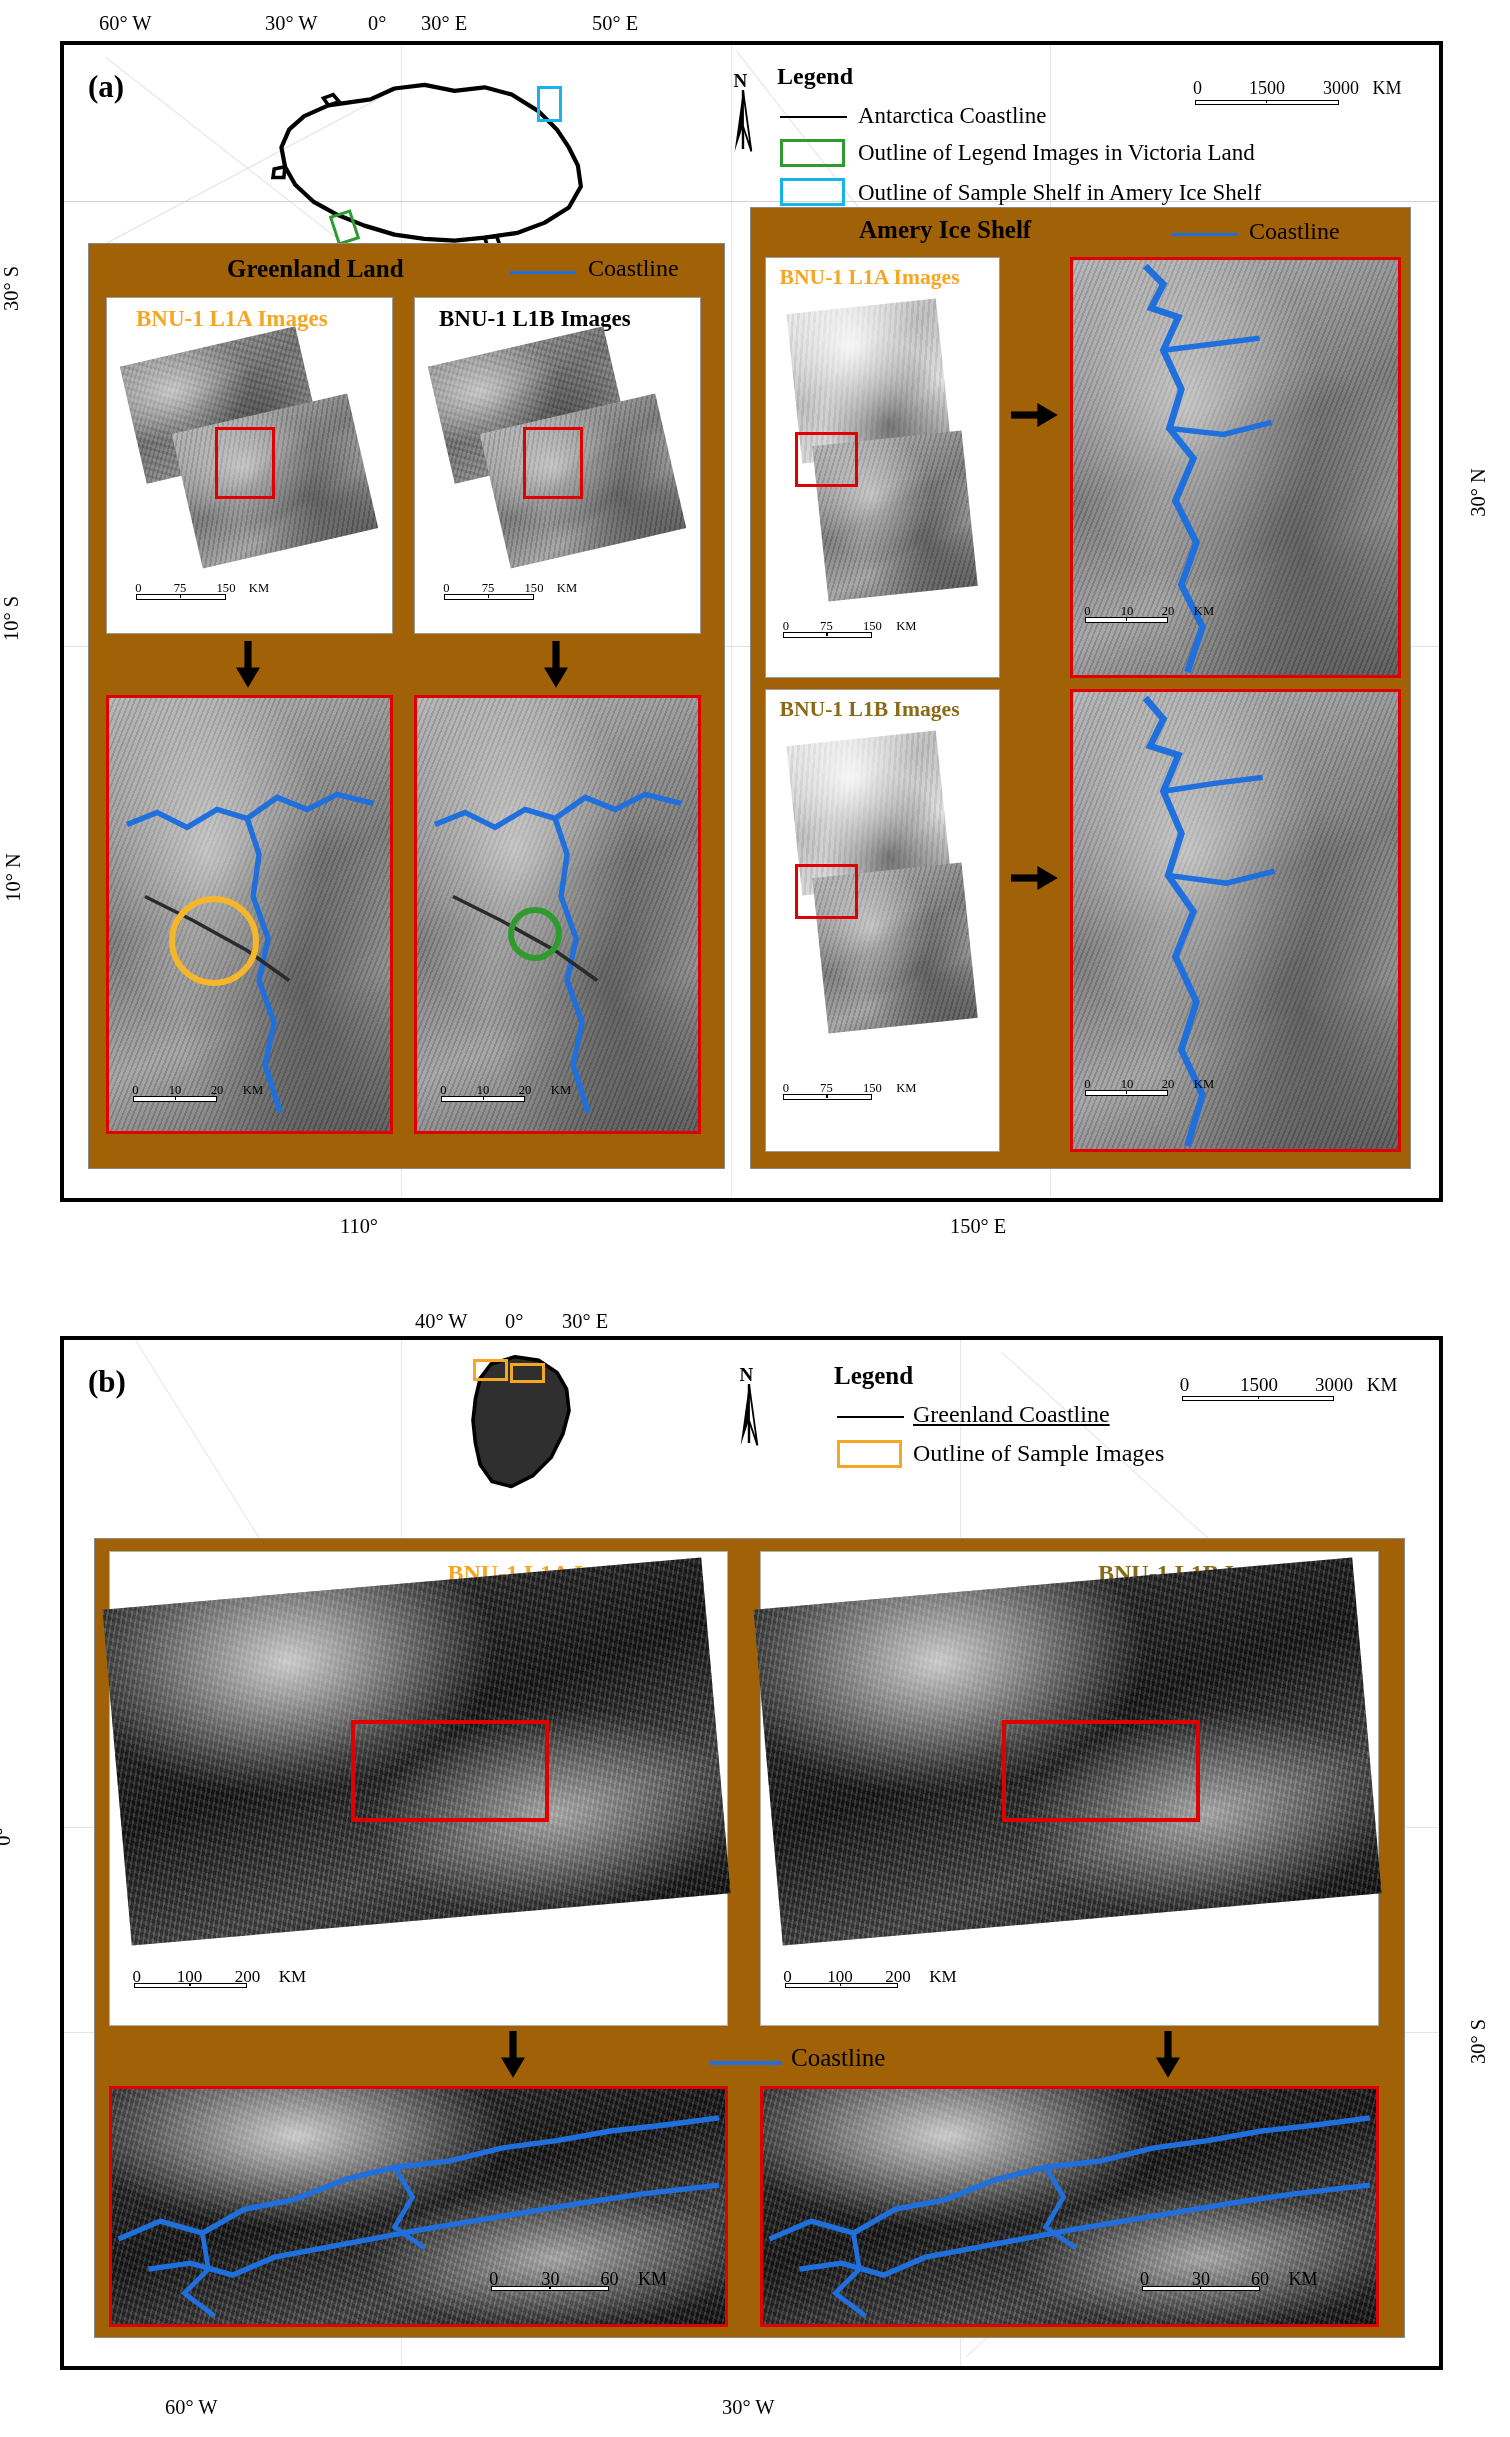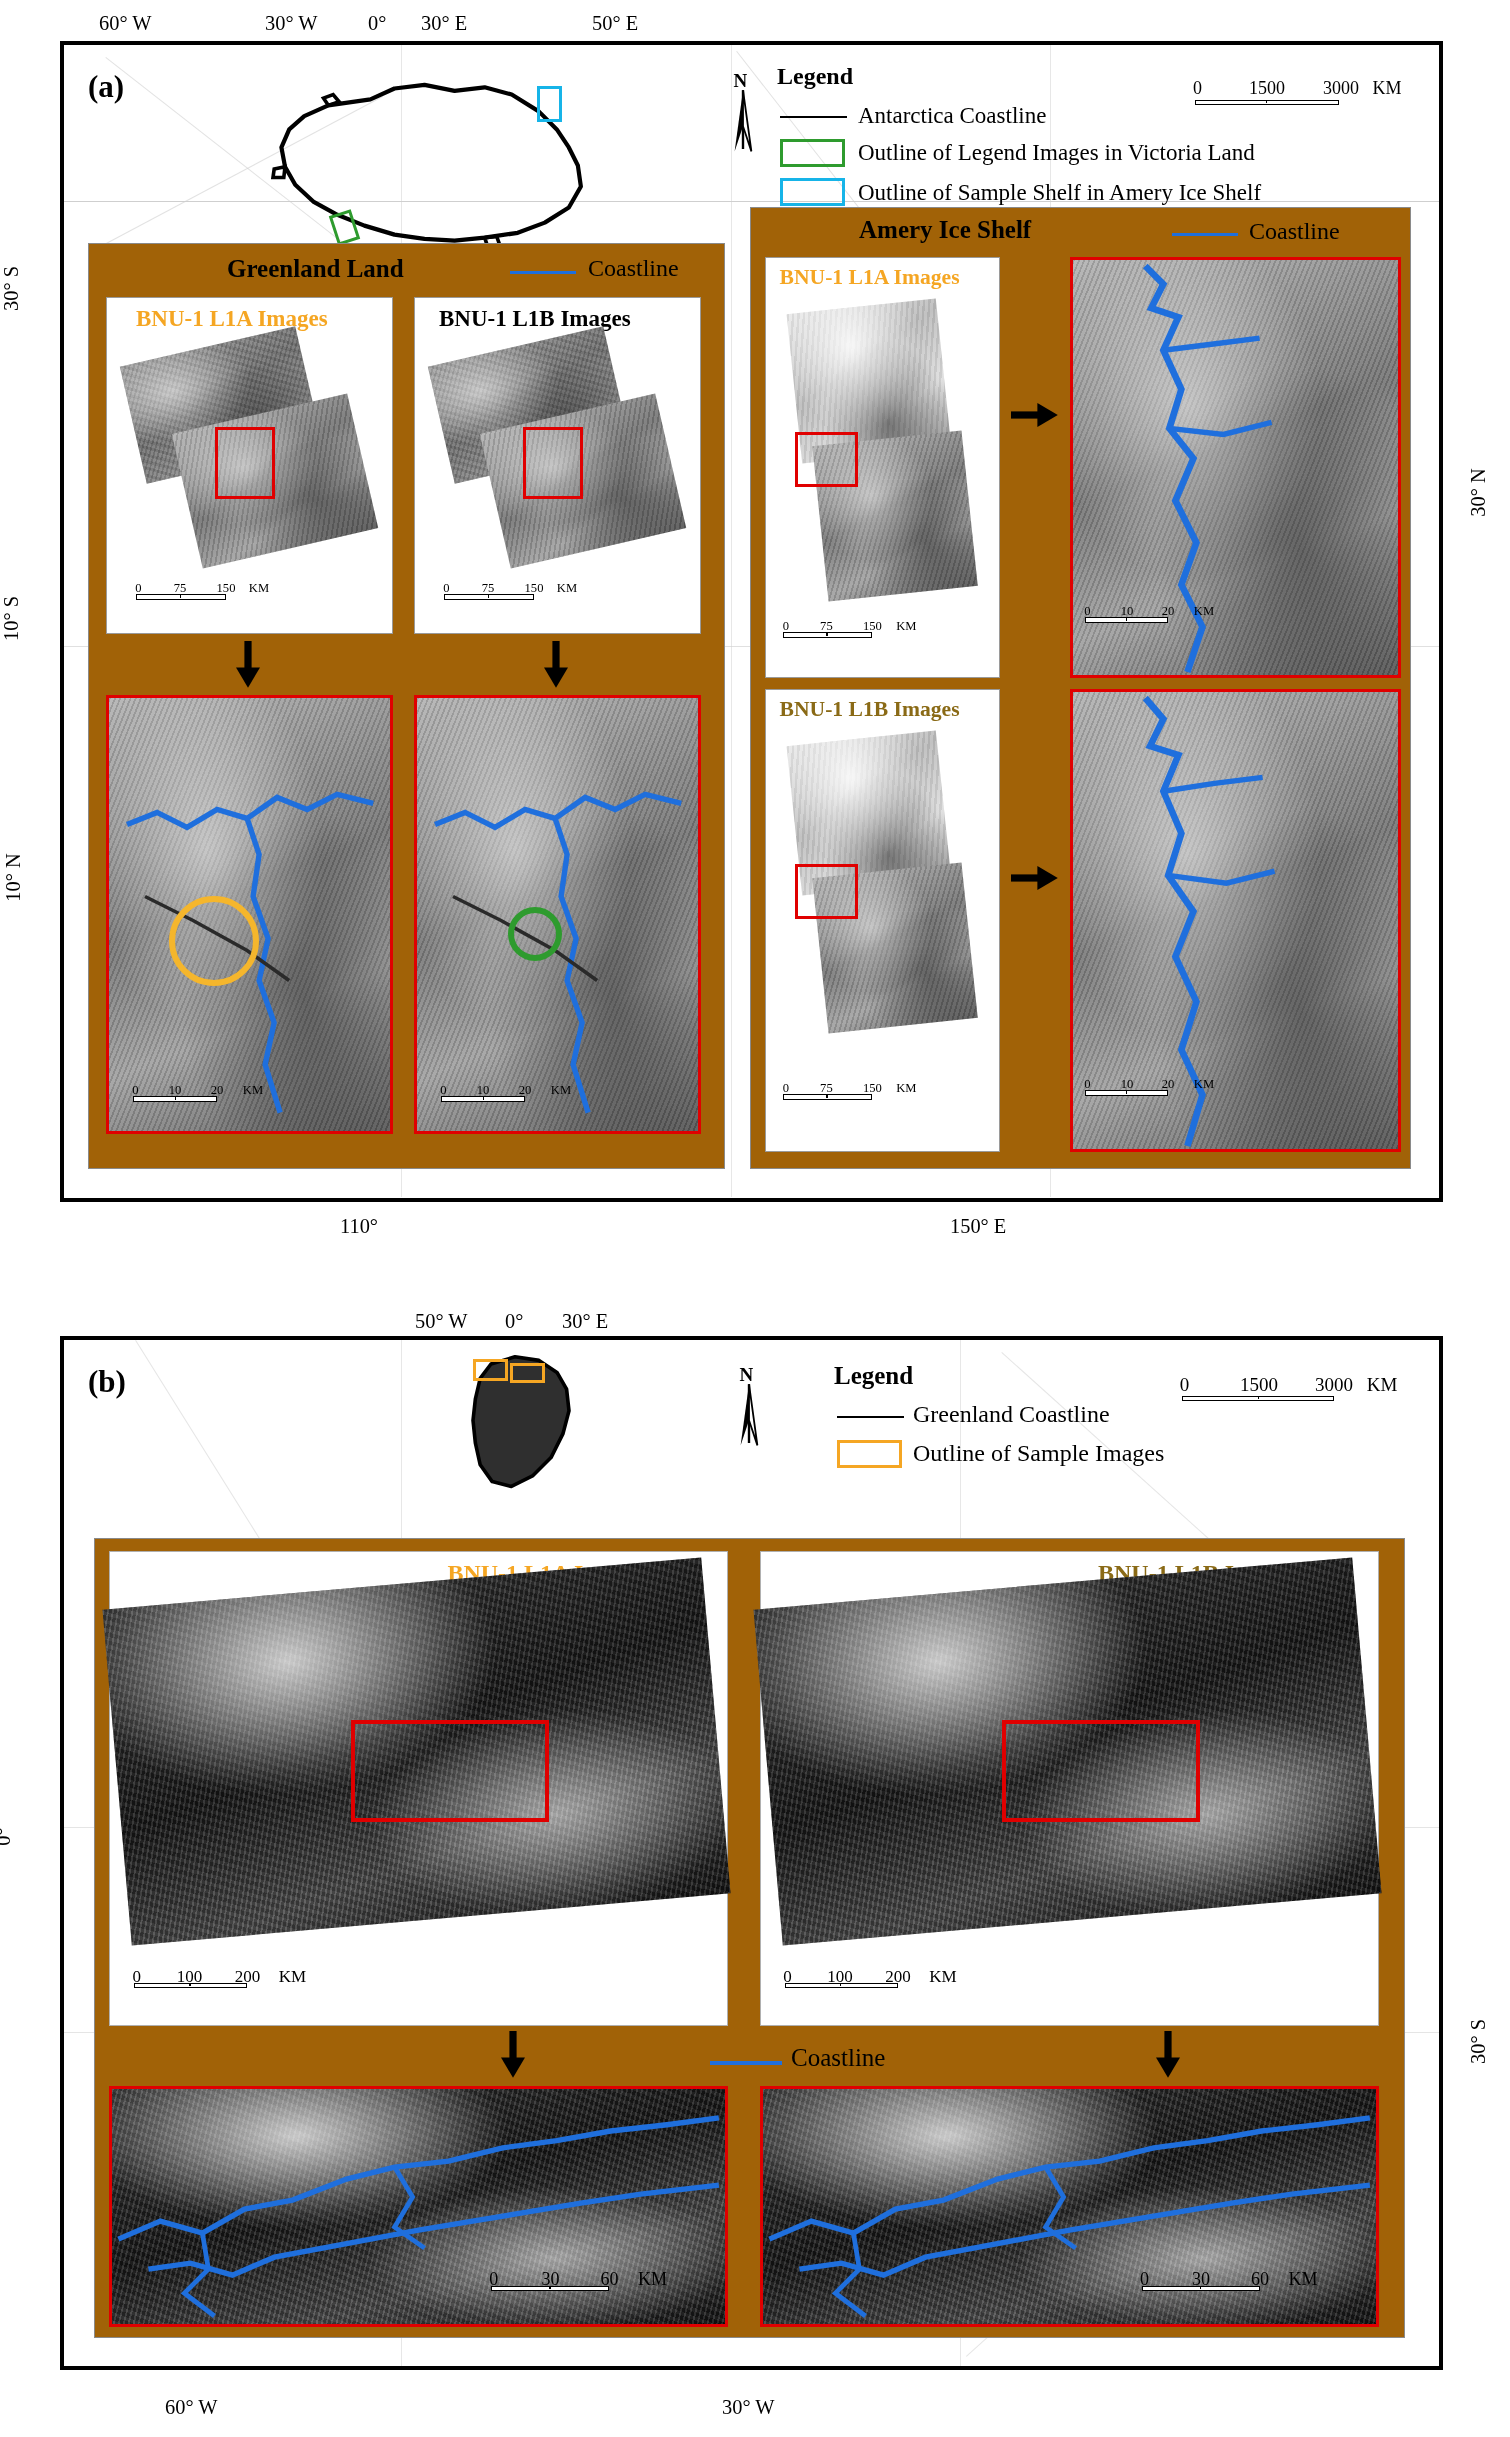--- a/index.html
+++ b/index.html
@@ -408,21 +408,21 @@
           </div>
           <div class="bar" style="width:83px;">
               <div class="tick" style="left:40px;"></div>
             </div>
         </div>
       </div>
     </div>
 
   </div>
 
-  <div class="lbl" style="left:415px; top:1310px; font-size:20.4px;">50° W</div>
+  <div class="lbl" style="left:415px; top:1310px; font-size:20.4px;">40° W</div>
   <div class="lbl" style="left:505px; top:1310px; font-size:20.4px;">0°</div>
   <div class="lbl" style="left:562px; top:1310px; font-size:20.4px;">30° E</div>
 
   <div class="lbl" style="left:-6px; top:1825px; font-size:20.4px; transform:rotate(-90deg); transform-origin:center;">0°</div>
 
   <div class="lbl" style="left:1456px; top:2030px; font-size:20.4px; transform:rotate(-90deg); transform-origin:center;">30° S</div>
 
   <div class="lbl" style="left:165px; top:2396px; font-size:20.4px;">60° W</div>
   <div class="lbl" style="left:722px; top:2396px; font-size:20.4px;">30° W</div>
 
@@ -449,21 +449,21 @@
       <div class="lbl bold" style="left:8.4px; top:-6px; font-size:19px;">N</div>
       <svg width="36" height="66" viewBox="0 0 60 110" style="position:absolute; left:0; top:13.2px;">
         <path d="M30 2 L30 100" stroke="#000" stroke-width="4"></path>
         <path d="M30 2 L16 104 L30 62 Z" fill="#000"></path>
         <path d="M30 2 L44 104 L30 62 Z" fill="#fff" stroke="#000" stroke-width="3"></path>
       </svg>
     </div>
 
     <div class="lbl bold" style="left:770px; top:21.6px; font-size:25px;">Legend</div>
     <div class="legend-line" style="left:773px; top:76px; width:67px;"></div>
-    <div class="lbl" style="left:849px; top:61px; font-size:24px;">Greenland Coastline</div>
+    <div class="lbl" style="left:849px; top:61px; font-size:24px;text-decoration:underline;">Greenland Coastline</div>
     <div class="legend-sq" style="left:773px; top:100px; width:65px; height:28px; border:3.6px solid #F5A623;"></div>
     <div class="lbl" style="left:849px; top:100px; font-size:24px;">Outline of Sample Images</div>
 
     <div class="scalebar" style="left:1118px; top:34px; width:204px;">
       <div class="nums" style="height:18px;">
         <span style="left:2.4px; font-size:19px;">0</span>
         <span style="left:77px; font-size:19px;">1500</span>
         <span style="left:152px; font-size:19px;">3000</span>
         <span style="left:200px; font-size:19px;">KM</span>
       </div>

